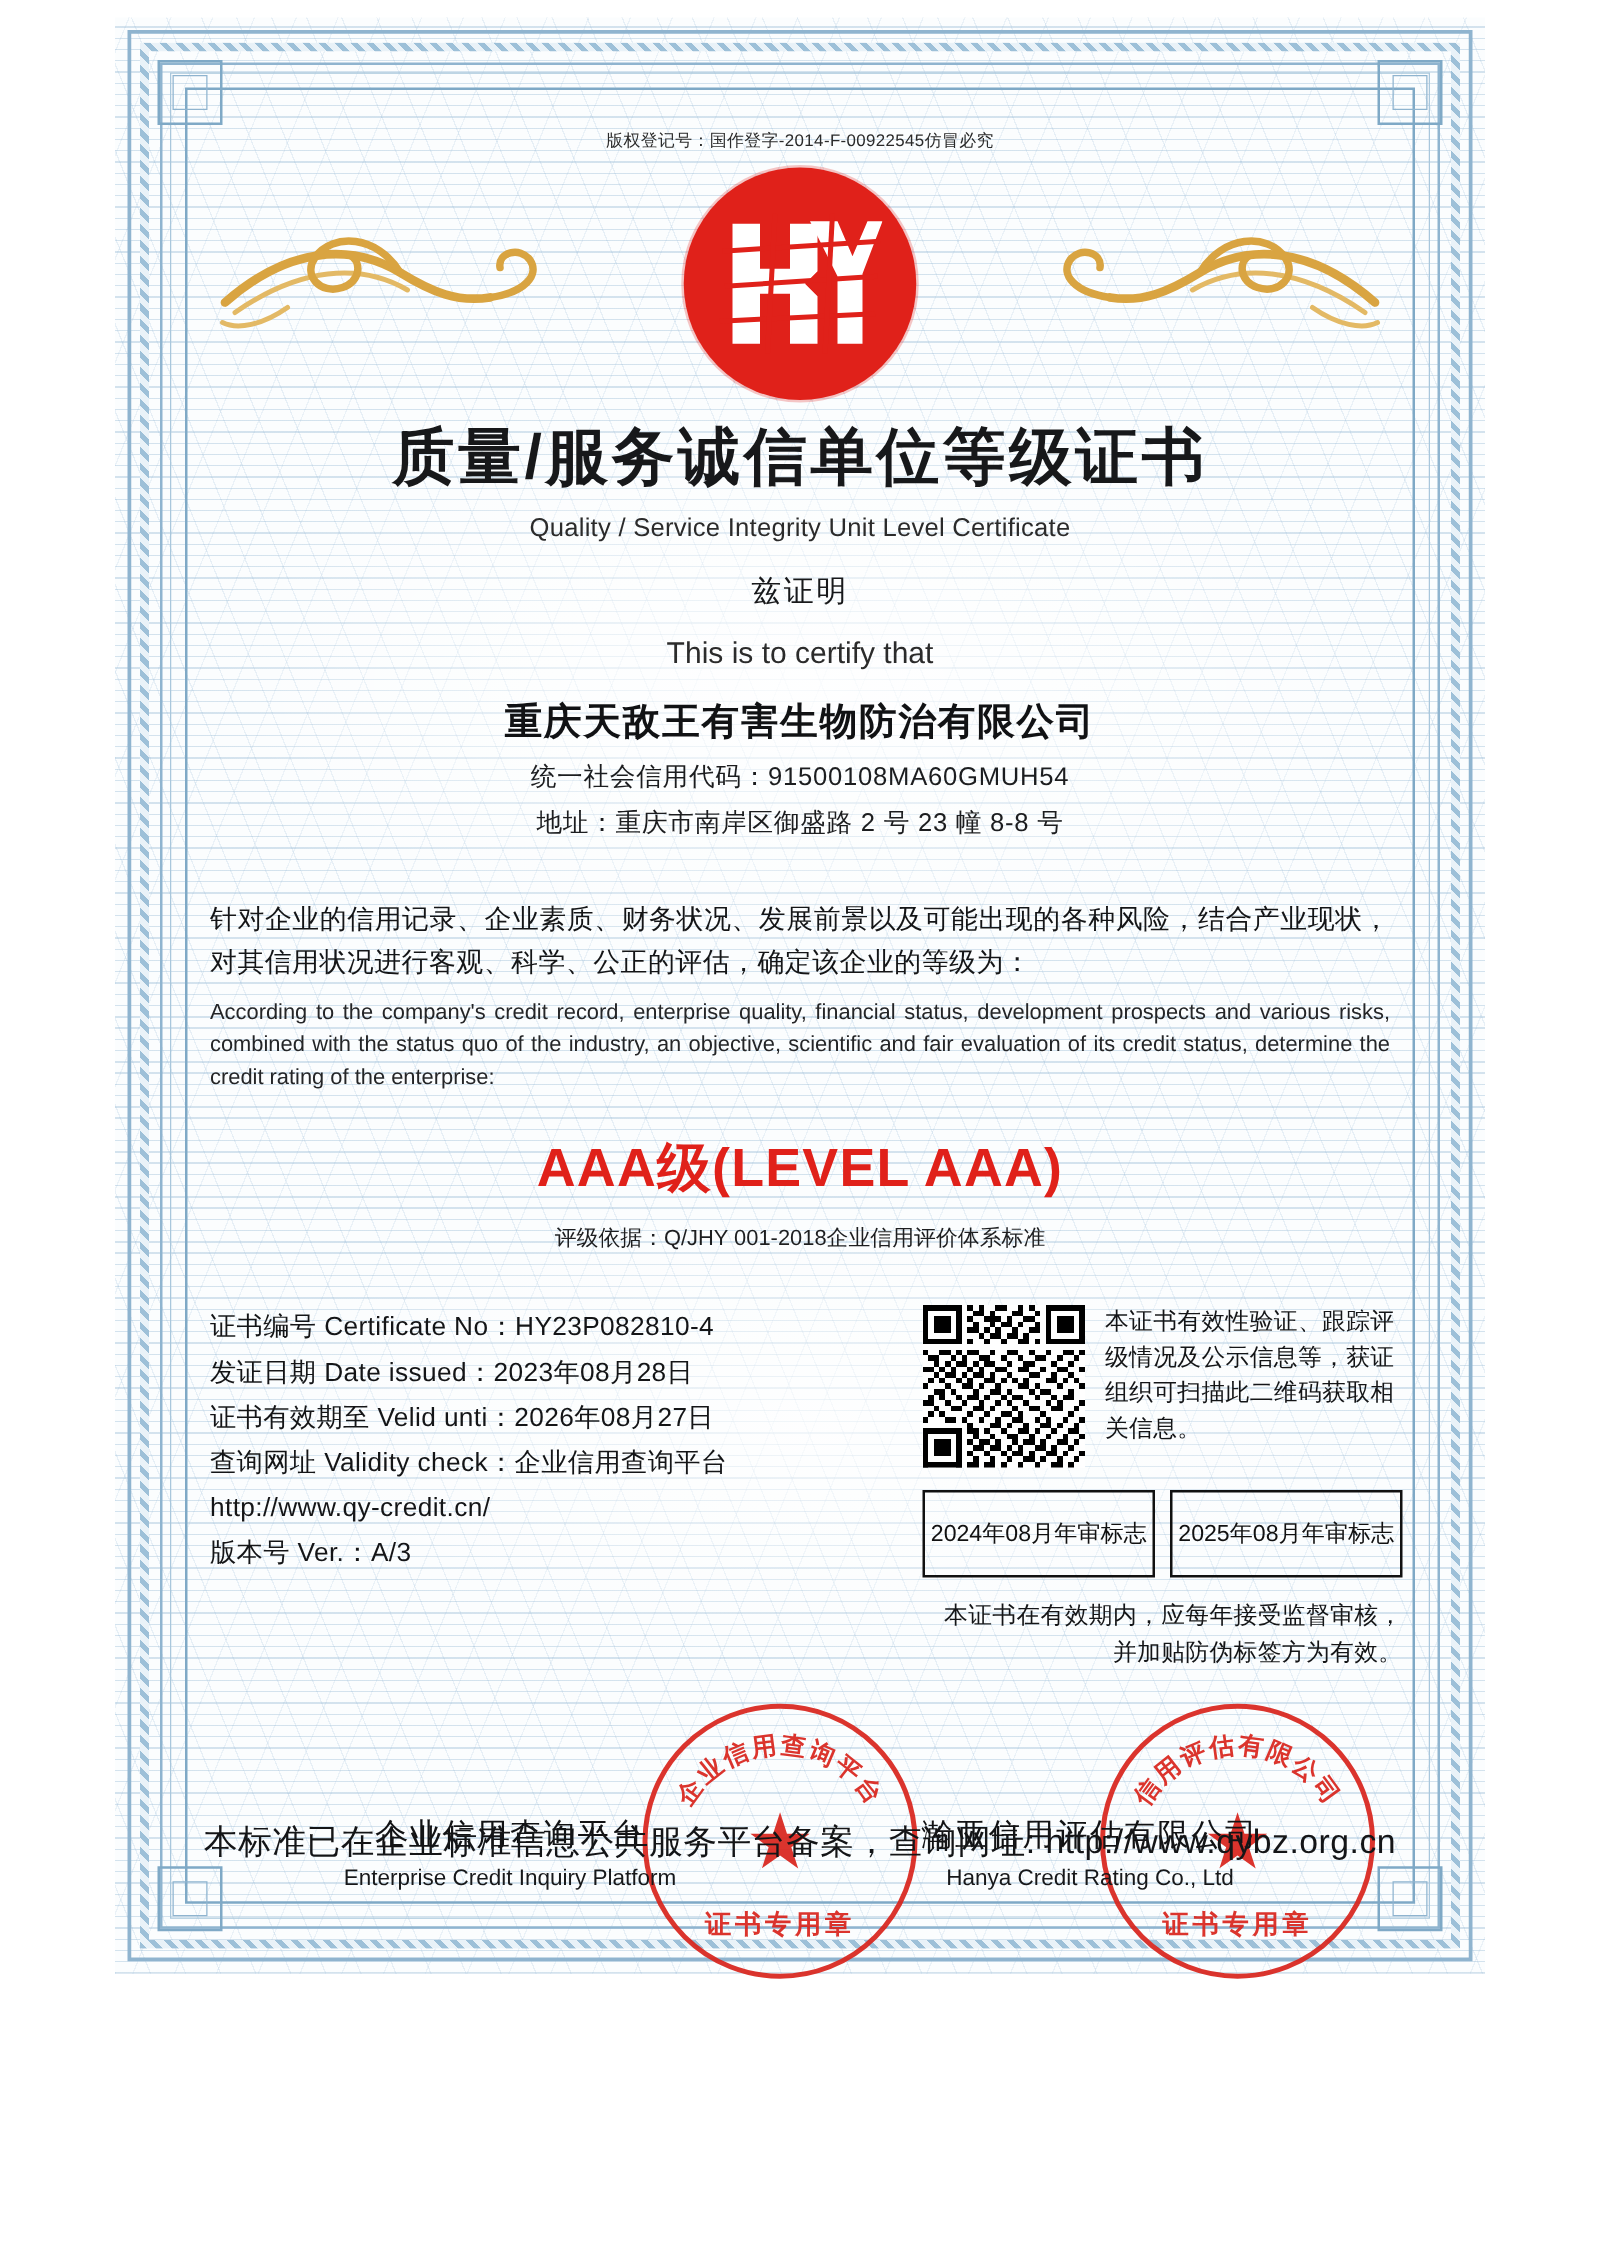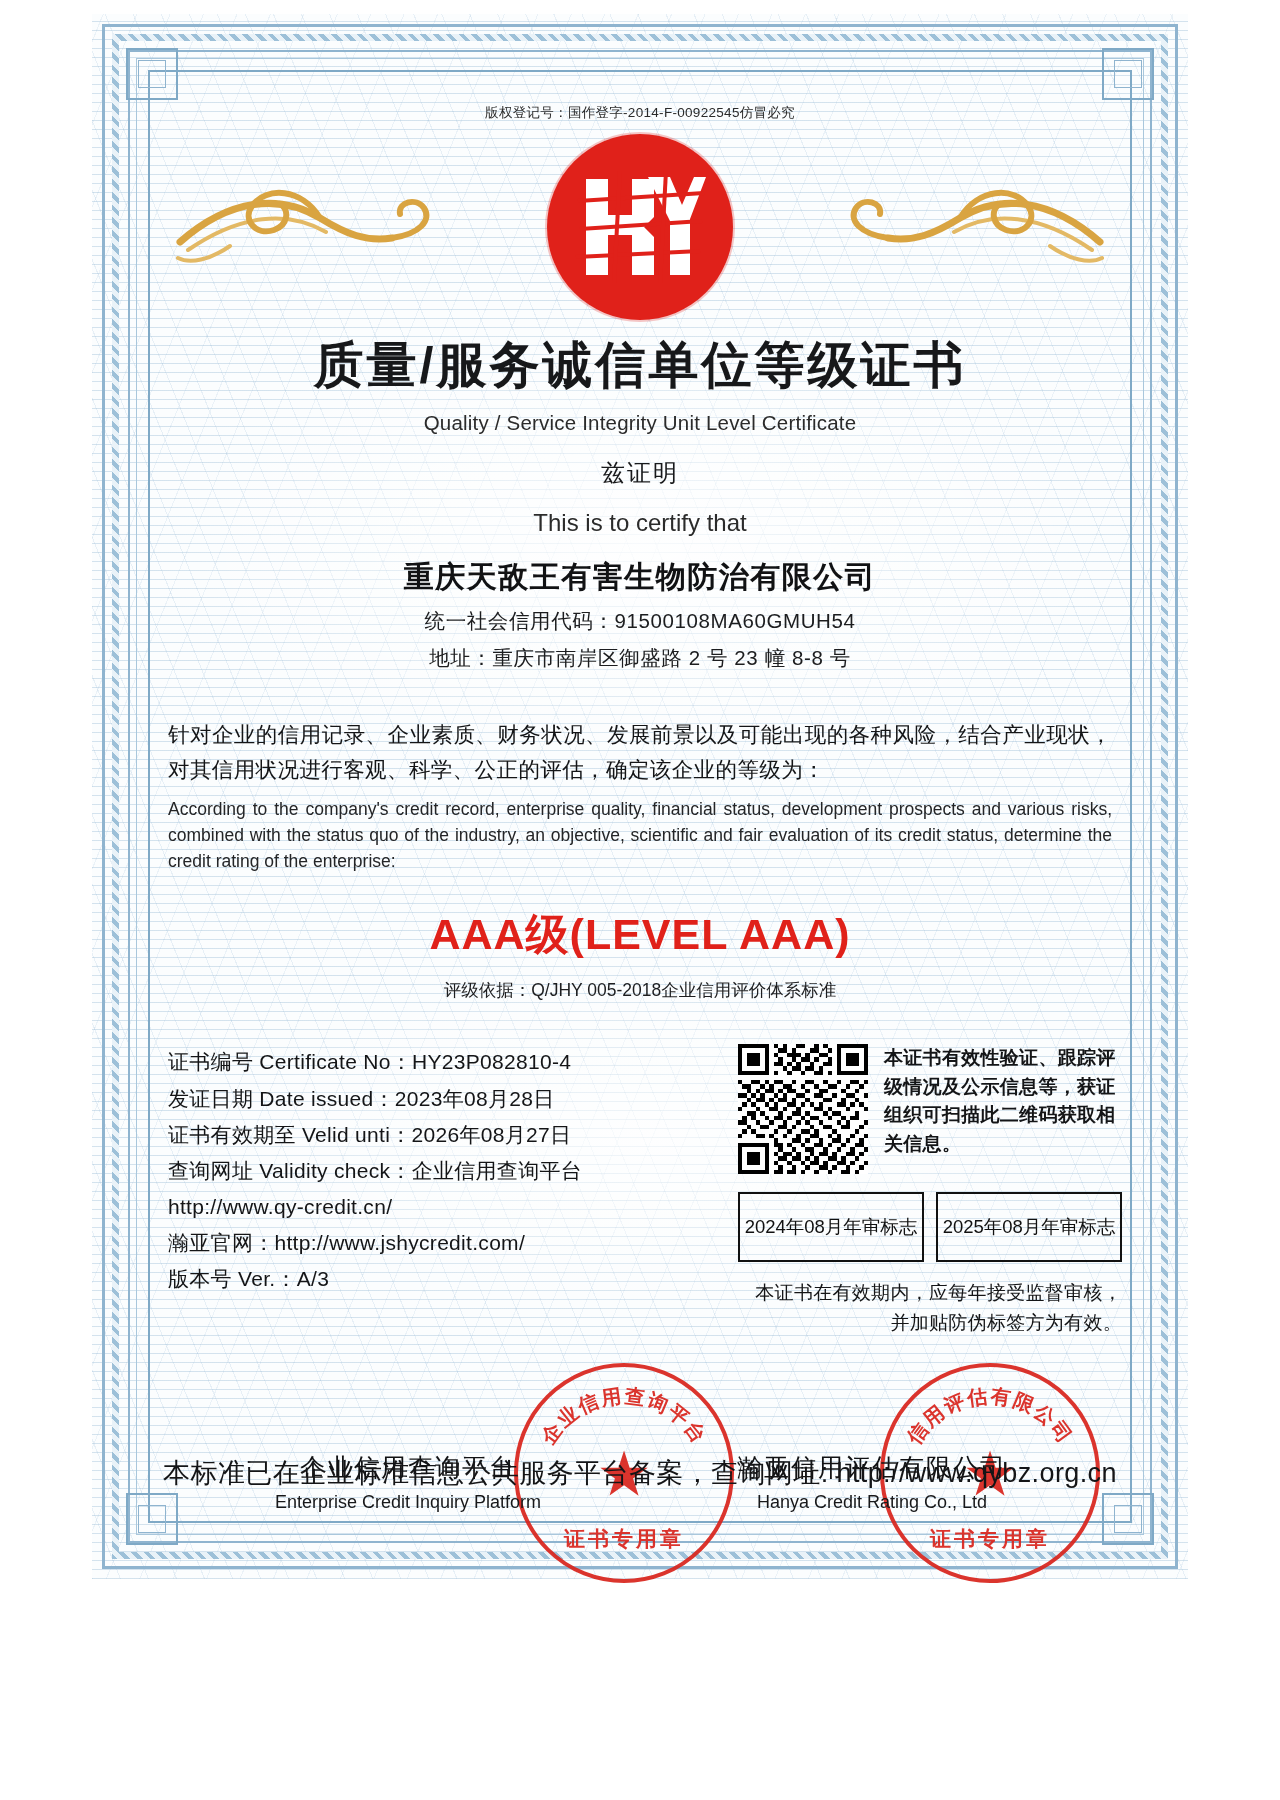--- a/index.html
+++ b/index.html
@@ -290,21 +290,20 @@
     background: #fff;
     position: relative;
   }
   .qr canvas, .qr svg { display: block; }
   .qr-note {
     margin-left: 16px;
     font-size: 19px;
     line-height: 1.5;
     color: #141517;
     letter-spacing: 0.3px;
-    font-weight: bold;
   }
   .annual-row {
     display: flex;
     margin-top: 18px;
     gap: 0;
   }
   .annual-box {
     border: 2px solid #111;
     width: 182px;
     height: 66px;
@@ -469,30 +468,29 @@
     <div class="company">重庆天敌王有害生物防治有限公司</div>
     <div class="credit-code">统一社会信用代码：91500108MA60GMUH54</div>
     <div class="address">地址：重庆市南岸区御盛路 2 号 23 幢 8-8 号</div>
 
     <div class="body-block">
       <div class="body-cn">针对企业的信用记录、企业素质、财务状况、发展前景以及可能出现的各种风险，结合产业现状，对其信用状况进行客观、科学、公正的评估，确定该企业的等级为：</div>
       <div class="body-en">According to the company's credit record, enterprise quality, financial status, development prospects and various risks, combined with the status quo of the industry, an objective, scientific and fair evaluation of its credit status, determine the credit rating of the enterprise:</div>
     </div>
 
     <div class="rating">AAA级(LEVEL AAA)</div>
-    <div class="basis-cn">评级依据：Q/JHY 005-2018企业信用评价体系标准</div>
+    <div class="basis-cn">评级依据：Q/JHY 001-2018企业信用评价体系标准</div>
 
     <div class="details-row">
       <div class="details-left">
         <div class="detail-line">证书编号 Certificate No：HY23P082810-4</div>
         <div class="detail-line">发证日期 Date issued：2023年08月28日</div>
         <div class="detail-line">证书有效期至 Velid unti：2026年08月27日</div>
         <div class="detail-line">查询网址 Validity check：企业信用查询平台</div>
         <div class="detail-line">http://www.qy-credit.cn/</div>
-        <div class="detail-line">瀚亚官网：http://www.jshycredit.com/</div>
         <div class="detail-line">版本号 Ver.：A/3</div>
       </div>
 
       <div class="details-right">
         <div class="qr-row">
           <div class="qr">
             <svg width="130" height="130" viewBox="0 0 29 29" shape-rendering="crispEdges">
               <rect width="29" height="29" fill="#ffffff"></rect>
               <g fill="#000000">
                 <rect x="0" y="0" width="7" height="1"></rect>

